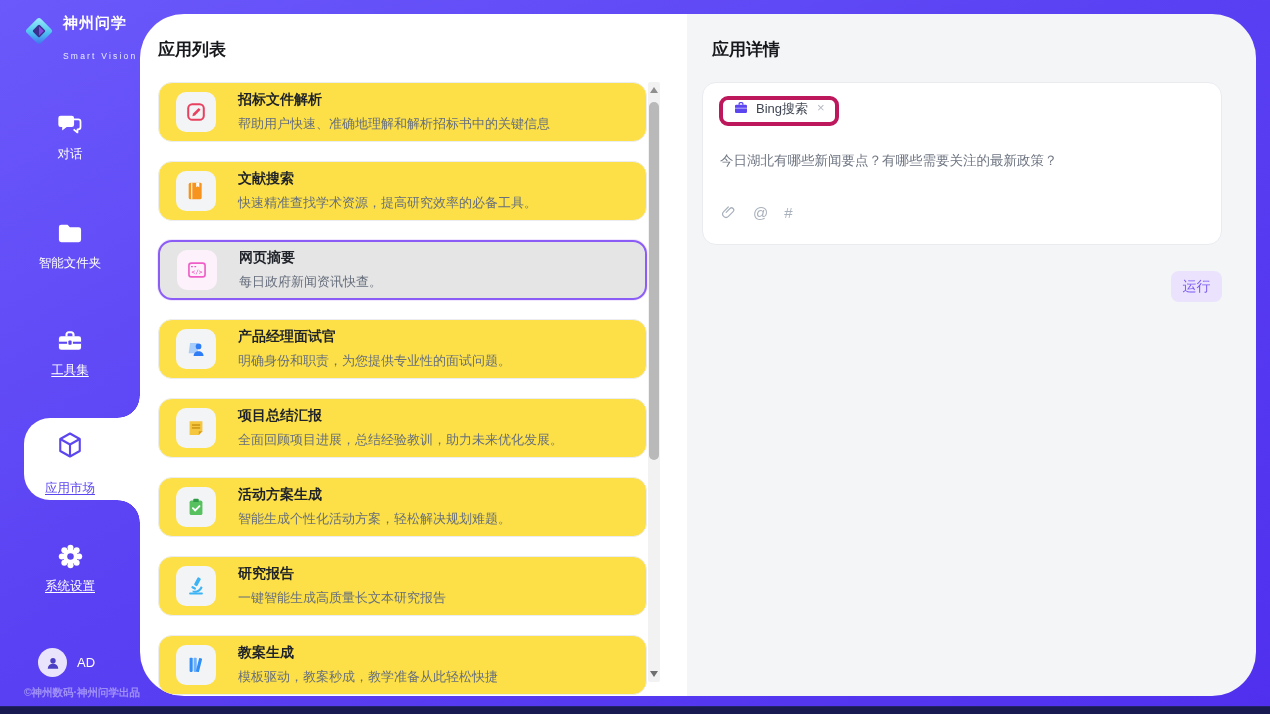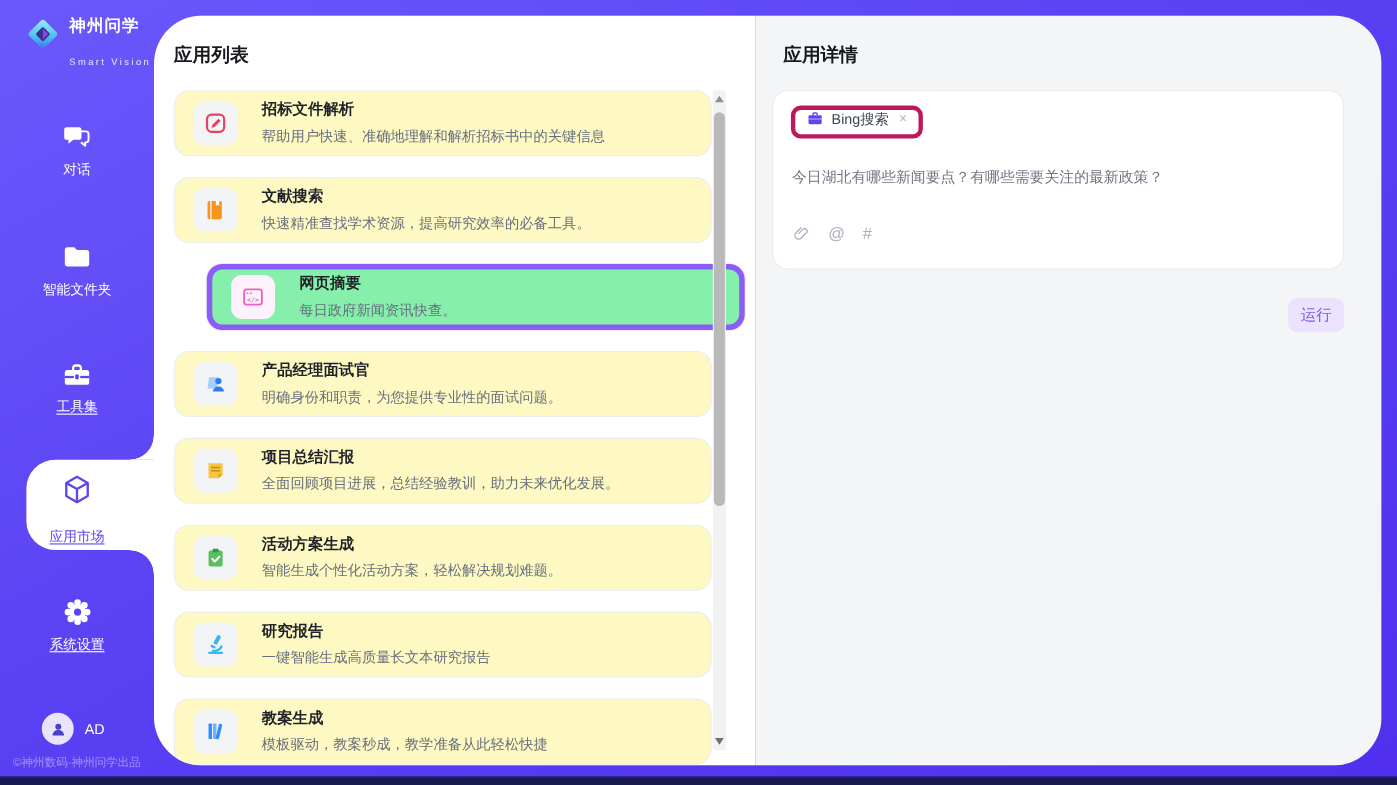--- a/index.html
+++ b/index.html
@@ -17,34 +17,34 @@
   .active-bubble { position:absolute; left:24px; right:0; top:418px; height:82px; background:#fff; border-radius:26px 0 0 26px; }
   .active-bubble::before { content:""; position:absolute; right:0; top:-22px; width:22px; height:22px;
       background:radial-gradient(circle 22px at 0 0, rgba(0,0,0,0) 0 21.4px, #fff 21.9px); }
   .active-bubble::after { content:""; position:absolute; right:0; bottom:-22px; width:22px; height:22px;
       background:radial-gradient(circle 22px at 0 100%, rgba(0,0,0,0) 0 21.4px, #fff 21.9px); }
   .side-item.active { z-index:2; }
   .side-item.active .lbl { color:#5b46f0; }
   .user-row { position:absolute; left:38px; top:648px; display:flex; align-items:center; gap:10px; cursor:pointer; }
   .avatar { width:29px; height:29px; border-radius:50%; background:#e9e4fb; display:flex; align-items:center; justify-content:center; }
   .user-name { color:#fff; font-size:13px; }
-  .copyright { position:absolute; left:0; bottom:6px; width:140px; text-align:center; color:rgba(255,255,255,0.42); font-size:10.5px; }
+  .copyright { position:absolute; left:12px; bottom:6px; width:140px; text-align:center; color:rgba(255,255,255,0.42); font-size:10.5px;font-weight:bold; }
 
   
   .content { position:absolute; left:140px; top:14px; width:1116px; height:682px; border-radius:44px; overflow:hidden; display:flex; }
   .list-panel { width:547px; background:#ffffff; position:relative; }
   .detail-panel { flex:1; background:#f4f5f7; position:relative; }
   .panel-title { position:absolute; top:24px; font-size:17px; font-weight:bold; color:#17181c; }
   .bottom-bar { position:absolute; left:0; right:0; bottom:0; height:8px; background:#191a52; border-top:1px solid #23236b; }
 
   
   .cards { position:absolute; left:18px; top:68px; width:489px; }
-  .app-card { width:489px; height:60px; background:#fef9c3; border:1px solid #ebedf0; border-radius:14px; margin-bottom:19px;
+  .app-card { width:489px; height:60px; background:#fde047; border:1px solid #ebedf0; border-radius:14px; margin-bottom:19px;
       display:flex; align-items:center; padding-left:17px; cursor:pointer; }
-  .app-card.selected { background:#86efac; border:5px solid #8b5cf6; box-shadow:0 0 0 1px rgba(157,92,240,.15);margin-left:30px; }
+  .app-card.selected { background:#e5e5e5; border:2px solid #8b5cf6; box-shadow:0 0 0 1px rgba(157,92,240,.15); }
   .badge { width:40px; height:40px; border-radius:10px; background:#f3f4f6; display:flex; align-items:center; justify-content:center; flex:none; }
   .app-card.selected .badge { background:#fdf2fb; }
   .card-text { margin-left:22px; }
   .card-title { font-size:14px; font-weight:bold; color:#1f2329; margin-bottom:6px; }
   .card-desc { font-size:13px; color:#676f7d; }
 
   
   .scrollbar { position:absolute; right:27px; top:68px; bottom:14px; width:12px; background:#f2f2f2; border-radius:2px; }
   .sb-arrow { position:absolute; left:2px; width:0; height:0; border-left:4px solid transparent; border-right:4px solid transparent; }
   .sb-up { top:5px; border-bottom:6px solid #8f8f8f; }

